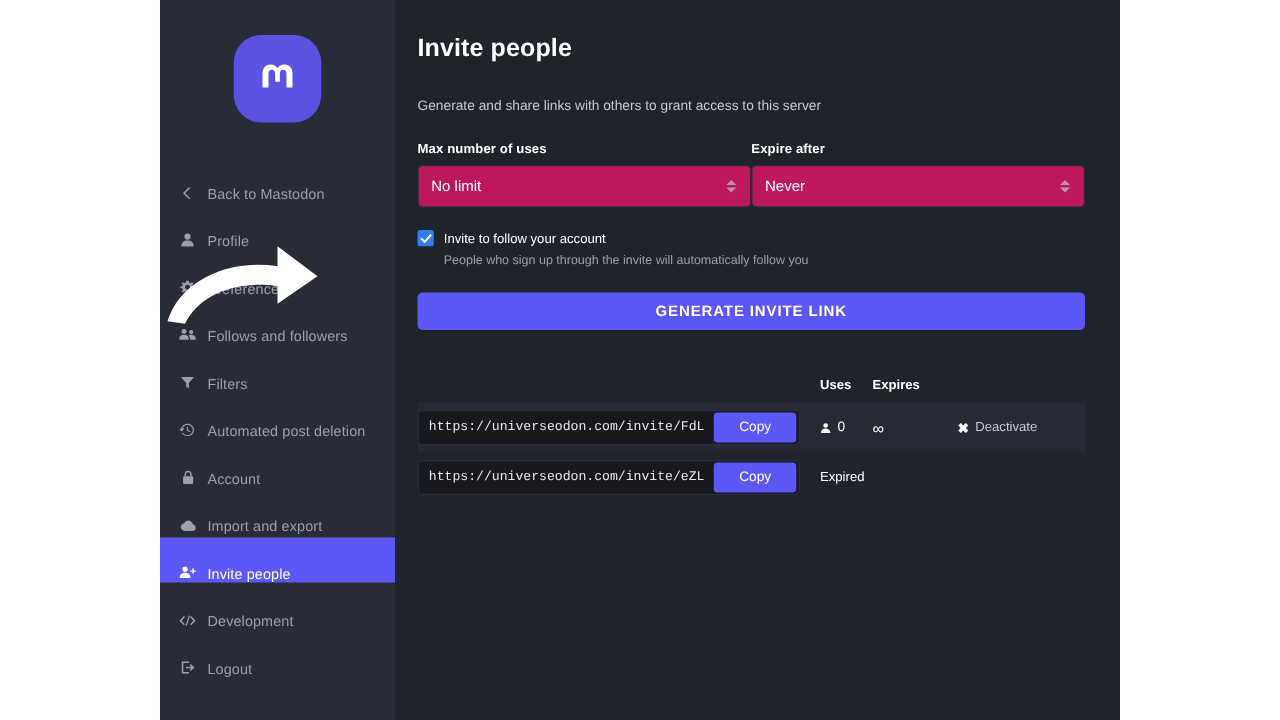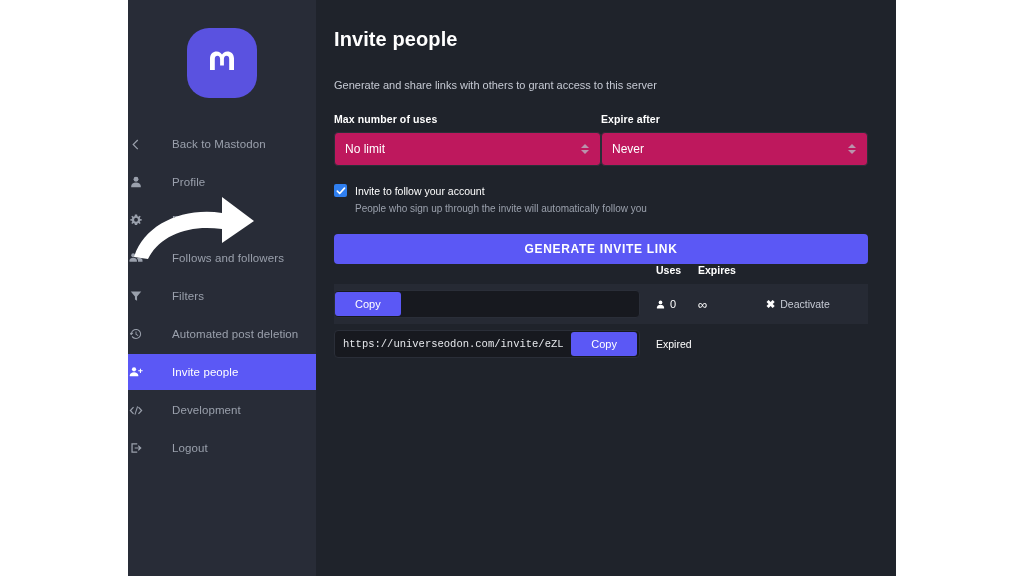--- a/index.html
+++ b/index.html
@@ -27,25 +27,25 @@
   }
   .logo{
     width:70px;height:70px;border-radius:22px;
     background:#5a52e0;position:relative;
     display:flex;align-items:center;justify-content:center;
   }
   .logo svg{display:block;}
 
   .nav{display:flex;flex-direction:column;}
   .nav-item{
-    height:36px;display:flex;align-items:center;
-    box-sizing:border-box;
+    height:36px;display:flex;align-items:flex-end;
+    padding-left:14px;box-sizing:border-box;
     margin-bottom:2px;
     color:#9aa0ac;font-size:11.5px;letter-spacing:.1px;
-    cursor:pointer;white-space:nowrap;gap:20px;
+    cursor:pointer;white-space:nowrap;
   }
   .nav-item .ic{
     width:16px;height:16px;flex:0 0 16px;margin-right:8px;
     display:flex;align-items:center;justify-content:center;
     color:#9aa0ac;
   }
   .nav-item .ic svg{display:block;fill:currentColor;}
   .nav-item.active{
     background:#5b58f5;color:#ffffff;
   }
@@ -101,21 +101,21 @@
 
   .gen-btn{
     margin-top:20px;height:30px;width:100%;
     background:#5b58f5;border:none;border-radius:4px;
     color:#ffffff;font-size:12px;font-weight:bold;letter-spacing:.7px;
     display:flex;align-items:center;justify-content:center;cursor:pointer;
     font-family:"Liberation Sans", sans-serif;
   }
 
   
-  .tbl{}
+  .tbl{margin-top:38px;}
   .tbl-head{
     display:flex;align-items:center;color:#ffffff;
     font-size:10.5px;font-weight:bold;padding-bottom:8px;
   }
   .col-link{flex:0 0 322px;}
   .col-uses{flex:0 0 42px;}
   .col-exp{flex:0 0 68px;}
   .col-act{flex:1;}
   .tbl-row{
     display:flex;align-items:center;height:40px;
@@ -220,21 +220,38 @@
       <div class="nav-item">
         <span class="ic">
           <svg width="12" height="12" viewBox="0 0 16 16">
               <path d="M8 1.4 C4.5 1.4 1.6 4 1.2 7.3 L-0.2 5.9 L-1.1 6.8 L1.7 9.6 L4.5 6.8 L3.6 5.9 L2.5 7 C2.9 4.4 5.2 2.6 8 2.6 C11.1 2.6 13.5 5 13.5 7.9 C13.5 10.9 11.1 13.3 8 13.3 C6 13.3 4.3 12.3 3.3 10.8 L2.2 11.5 C3.4 13.3 5.6 14.5 8 14.5 C11.8 14.5 14.8 11.6 14.8 7.9 C14.8 4.3 11.8 1.4 8 1.4 Z"></path>
               <path d="M7.4 4.6 L8.6 4.6 L8.6 8.1 L11.2 9.5 L10.6 10.5 L7.4 8.8 Z"></path>
             </svg>
         </span>
         <span>Automated post deletion</span>
       </div>
 
-
+      <div class="nav-item">
+        <span class="ic">
+          <svg width="11" height="12" viewBox="0 0 14 16">
+              <path d="M3.2 6.6 L3.2 4.6 C3.2 2.4 4.9 0.7 7 0.7 C9.1 0.7 10.8 2.4 10.8 4.6 L10.8 6.6 L9.2 6.6 L9.2 4.6 C9.2 3.3 8.2 2.3 7 2.3 C5.8 2.3 4.8 3.3 4.8 4.6 L4.8 6.6 Z"></path>
+              <rect x="1.6" y="6.6" width="10.8" height="8.4" rx="1.4"></rect>
+            </svg>
+        </span>
+        <span>Account</span>
+      </div>
+
+      <div class="nav-item">
+        <span class="ic">
+          <svg width="13" height="11" viewBox="0 0 18 14">
+              <path d="M14.2 5.6 C13.9 3.1 11.8 1.2 9.2 1.2 C7.1 1.2 5.3 2.5 4.6 4.3 C2.4 4.6 0.8 6.4 0.8 8.6 C0.8 11 2.8 12.9 5.2 12.9 L14 12.9 C15.9 12.9 17.4 11.4 17.4 9.5 C17.4 7.7 16 6.1 14.2 5.6 Z"></path>
+            </svg>
+        </span>
+        <span>Import and export</span>
+      </div>
 
       <div class="nav-item active">
         <span class="ic">
           <svg width="14" height="12" viewBox="0 0 20 16">
               <circle cx="7.2" cy="4.2" r="3"></circle>
               <path d="M7.2 8.2 C3.8 8.2 1.2 10.1 1.2 12.6 L1.2 14.2 L13.2 14.2 L13.2 12.6 C13.2 10.1 10.6 8.2 7.2 8.2 Z"></path>
               <path d="M15.6 3.2 L17.1 3.2 L17.1 5.6 L19.5 5.6 L19.5 7.1 L17.1 7.1 L17.1 9.5 L15.6 9.5 L15.6 7.1 L13.2 7.1 L13.2 5.6 L15.6 5.6 Z"></path>
             </svg>
         </span>
         <span>Invite people</span>
@@ -317,20 +334,21 @@
       <div class="tbl-head">
         <div class="col-link"></div>
         <div class="col-uses">Uses</div>
         <div class="col-exp">Expires</div>
         <div class="col-act"></div>
       </div>
 
       <div class="tbl-row shade">
         <div class="col-link">
           <div class="link-box">
+            <span class="link-url">https://universeodon.com/invite/FdL</span>
             <button class="copy-btn">Copy</button>
           </div>
         </div>
         <div class="col-uses uses-cell">
           <span>
             <svg width="9" height="9" viewBox="0 0 16 16">
                 <circle cx="8" cy="4.3" r="3.3"></circle>
                 <path d="M8 8.6 C4.4 8.6 1.6 10.7 1.6 13.4 L1.6 15 L14.4 15 L14.4 13.4 C14.4 10.7 11.6 8.6 8 8.6 Z"></path>
               </svg>
           </span>

